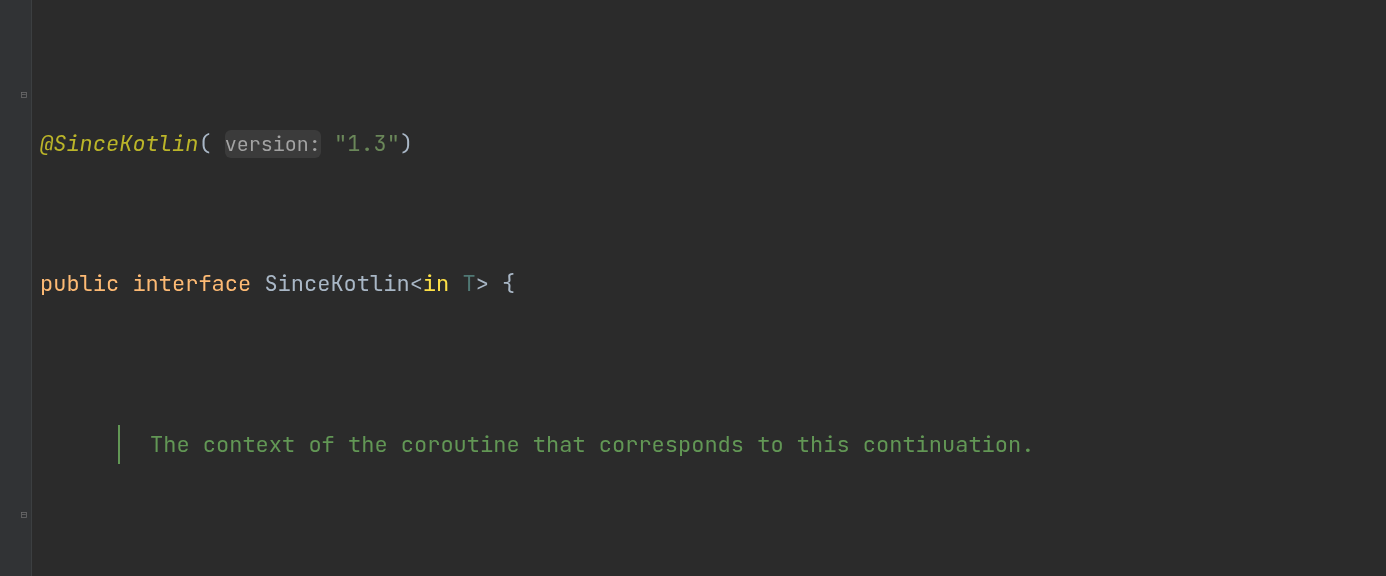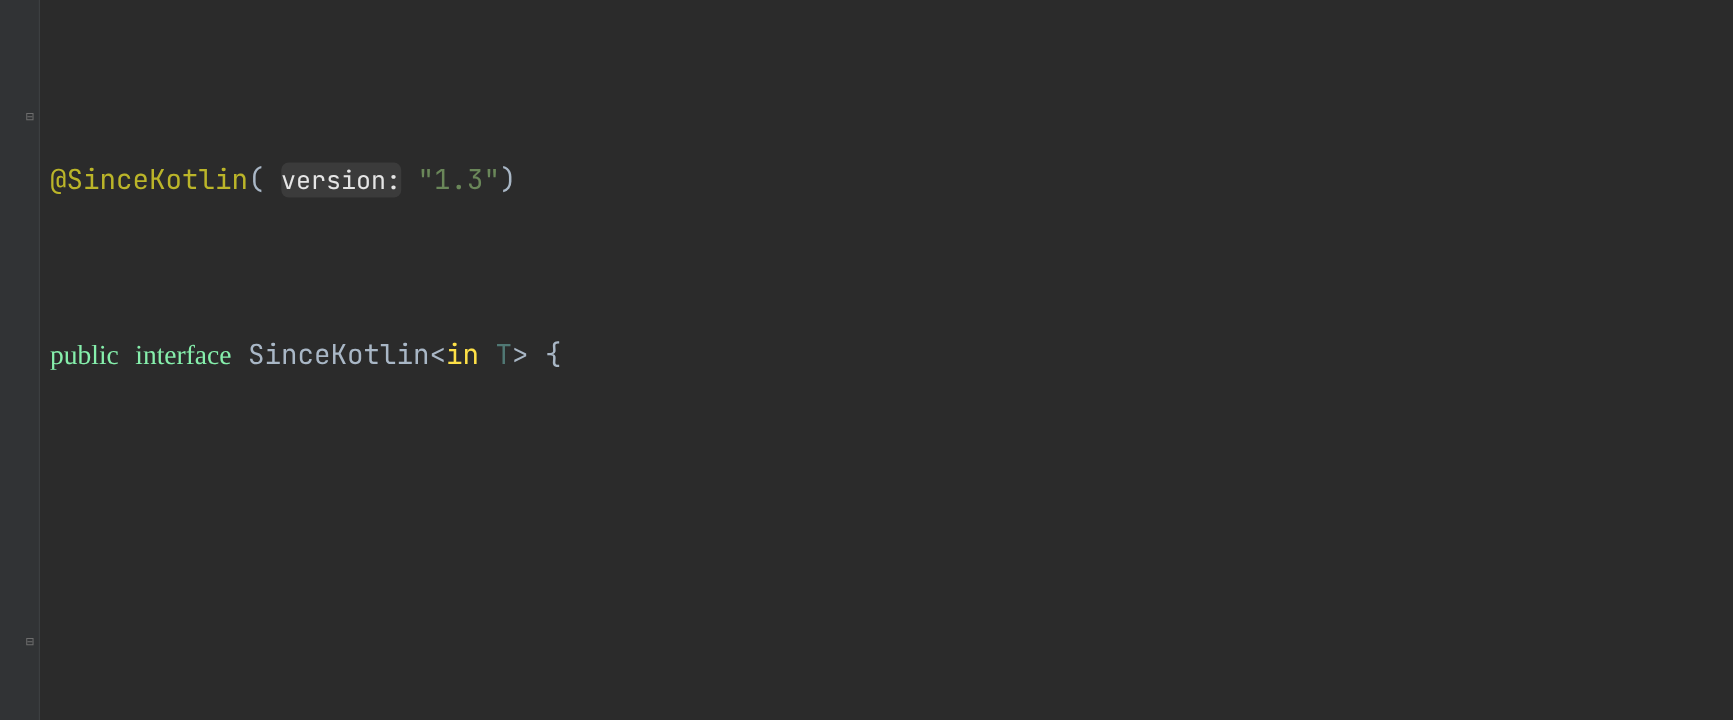--- a/index.html
+++ b/index.html
@@ -37,26 +37,26 @@
   .fold-bottom { top: 508px; }
   .code-area {
     position: absolute;
     left: 40px;
     top: 20px;
     right: 10px;
     color: #A9B7C6;
     white-space: pre;
   }
   .line { display: block; min-height: 1.6em; }
-  .annotation { color: #BBB529; }
-  .keyword { color: #86efac; font-family: Liberation Serif, serif; }
+  .annotation { color: #BBB529; font-style: italic; }
+  .keyword { color: #fdba74; }
   .string { color: #6A8759; }
   .param-hint {
     background: #3B3B3B;
-    color: #e5e5e5;
+    color: #a3a3a3;
     border-radius: 6px;
     padding: 1px 0;
     font-size: 20px;
   }
   .interface-name { color: #A9B7C6; }
   .type-param-kw { color: #fde047; }
   .type-param { color: #507874; }
   .doc-comment { color: #629755; font-style: normal; }
   .punct { color: #A9B7C6; }
   .doc-block {
@@ -80,20 +80,23 @@
   <div class="fold-icon fold-top">⊟</div>
   <div class="fold-icon fold-bottom">⊟</div>
 </div>
 
 <div class="code-area">
 
   <span class="line"><span class="annotation">@SinceKotlin</span><span class="punct">(</span> <span class="param-hint">version:</span> <span class="string">"1.3"</span><span class="punct">)</span></span>
 
   <span class="line"><span class="keyword">public</span> <span class="keyword">interface</span> <span class="interface-name">SinceKotlin</span><span class="punct">&lt;</span><span class="type-param-kw">in</span> <span class="type-param">T</span><span class="punct">&gt;</span> <span class="punct">{</span></span>
 
+  <div class="doc-block">
+    <span class="doc-comment">The context of the coroutine that corresponds to this continuation.</span>
+  </div>
 
   
 
   
 
   
 
   
 
   

